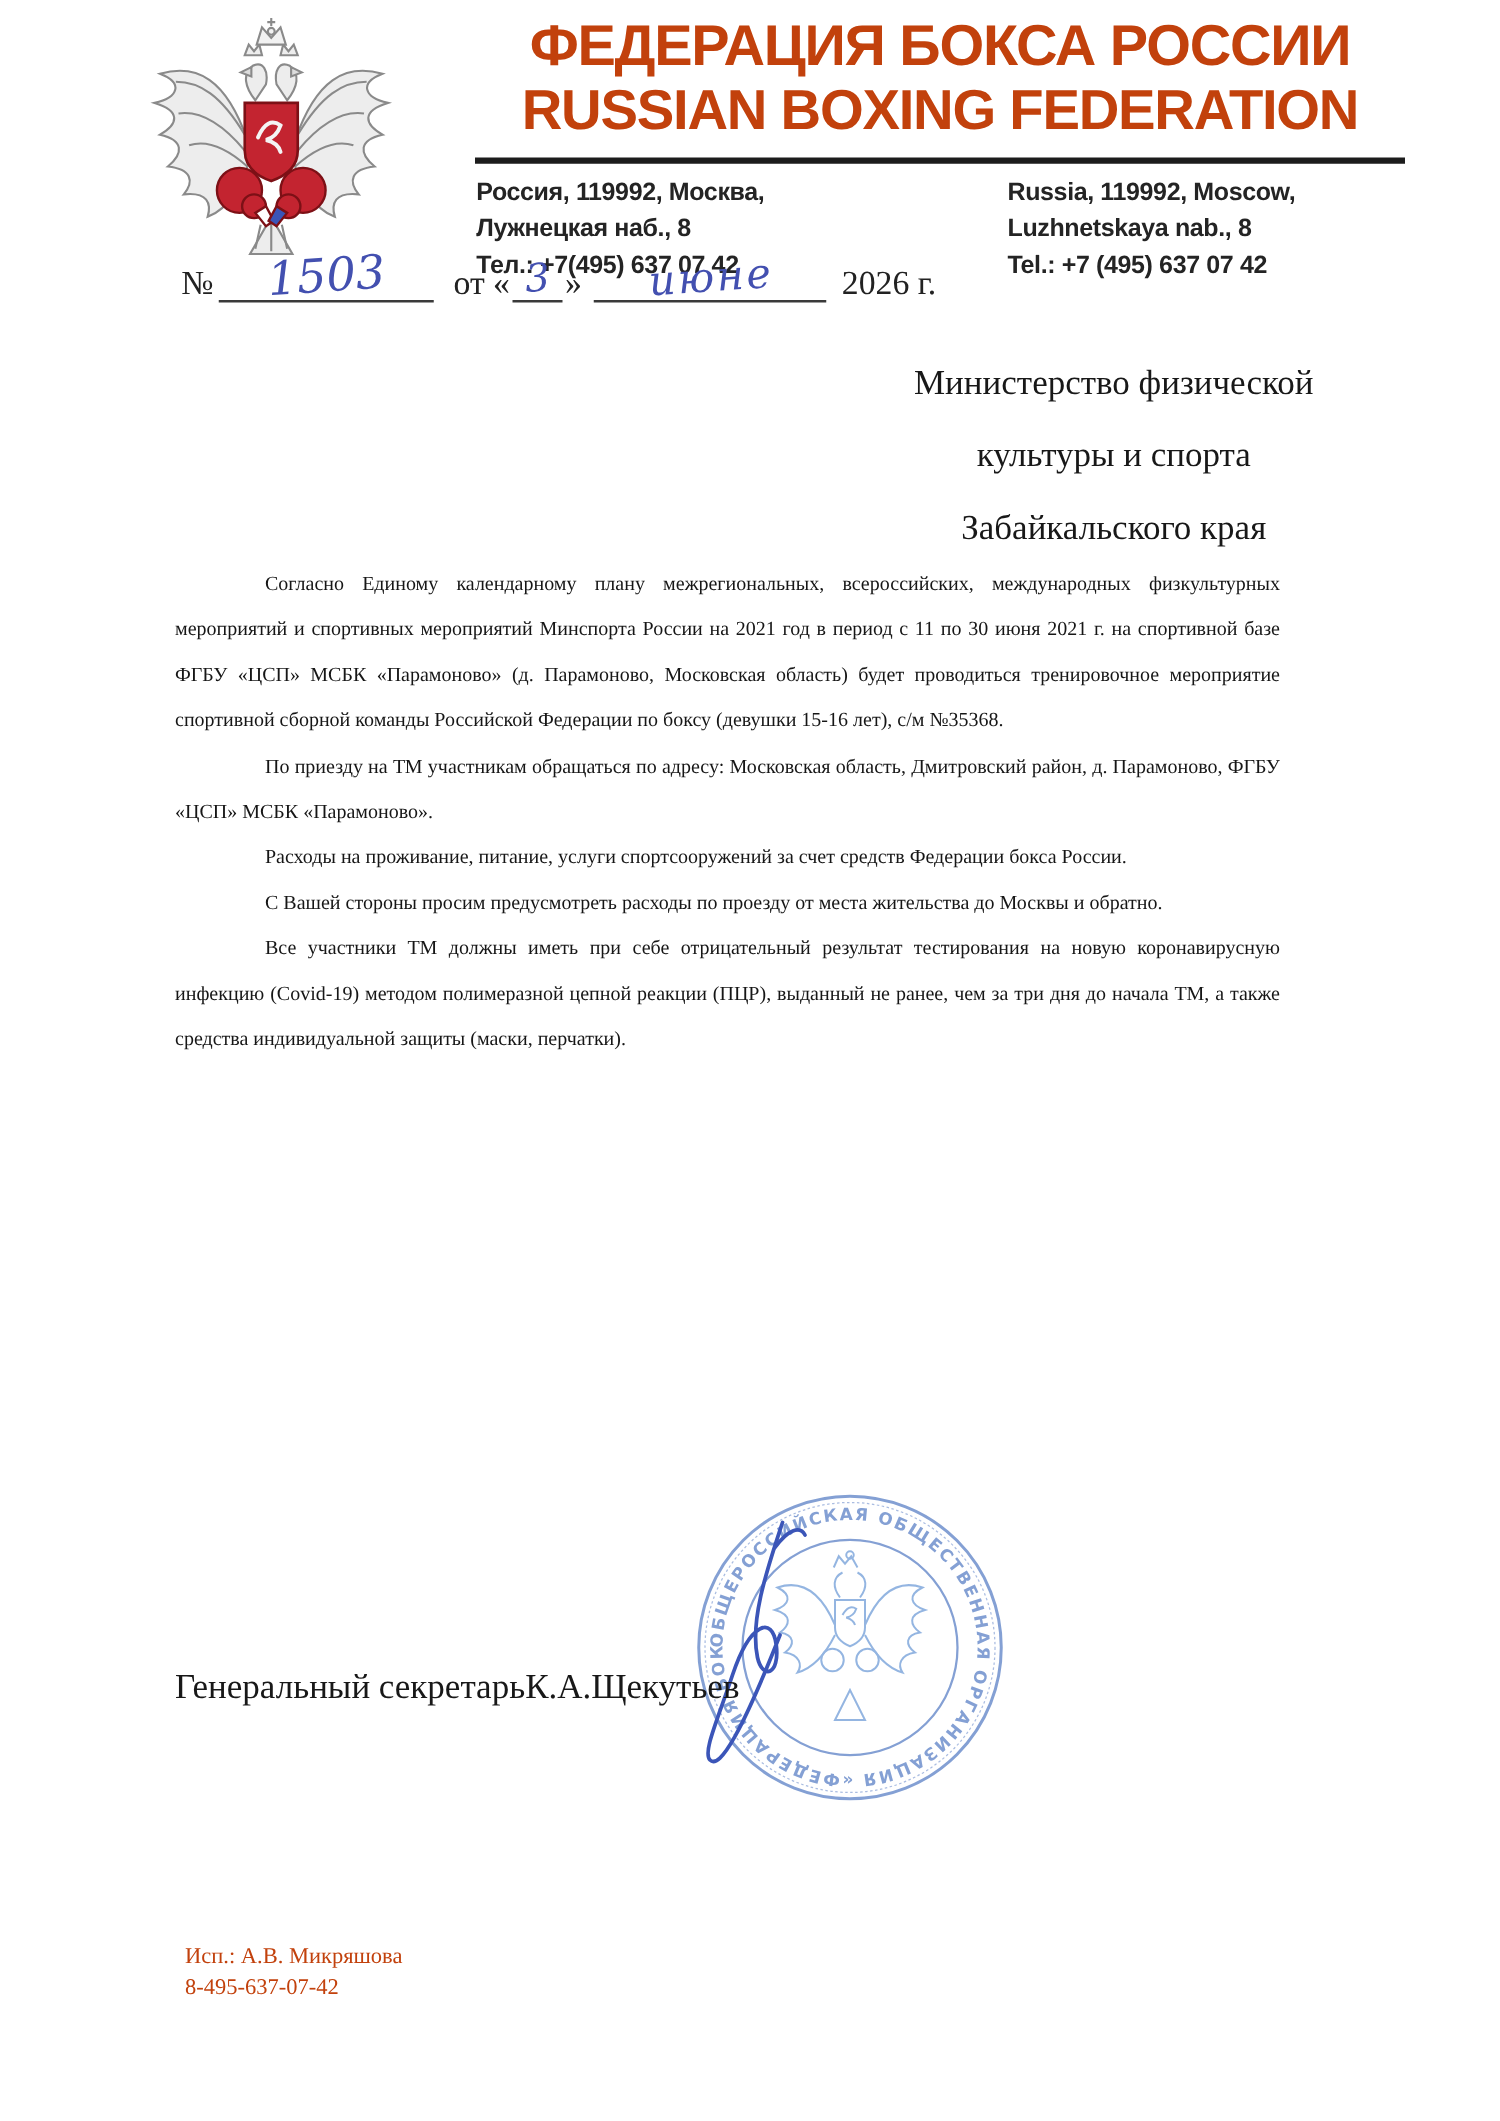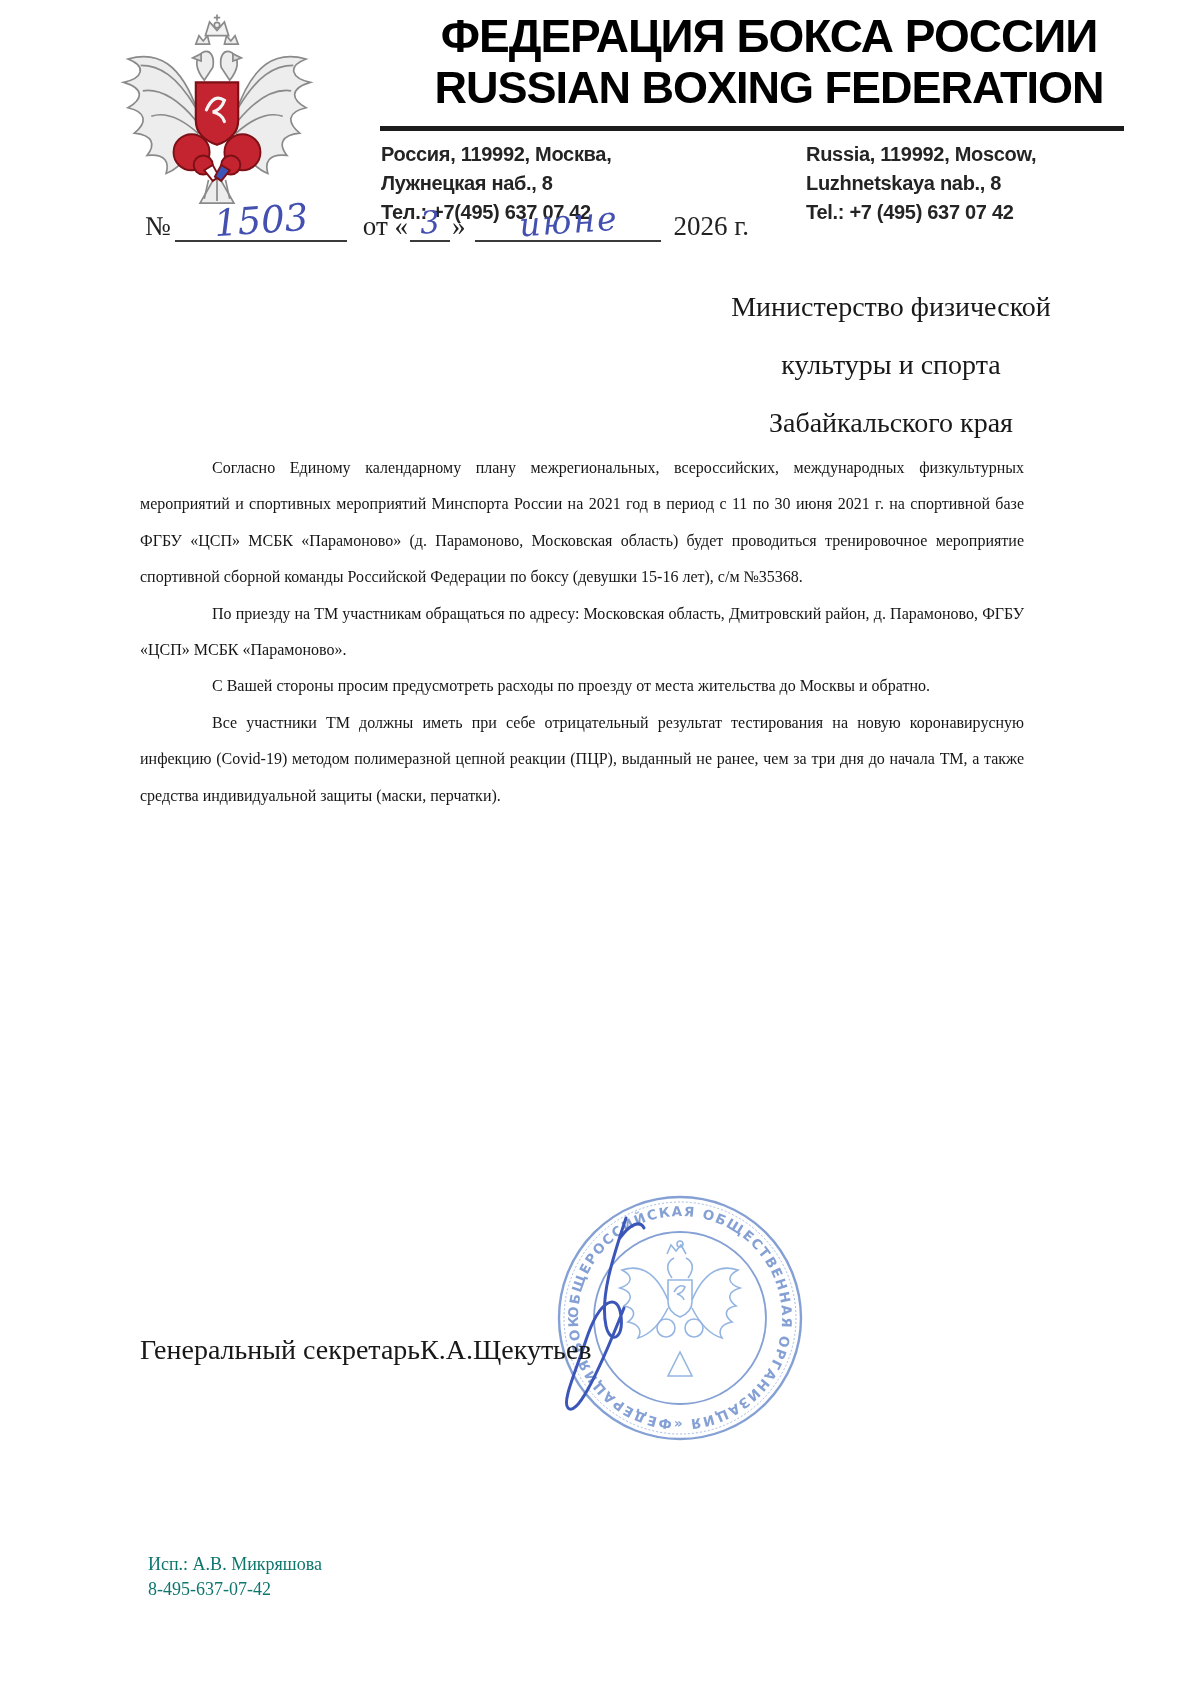--- a/index.html
+++ b/index.html
@@ -3,22 +3,22 @@
 <meta charset="utf-8">
 <style>
   html,body { margin:0; padding:0; background:#e9e9e9; }
   .page {
     position:relative; width:1200px; height:1697px; margin:0 auto;
     background:#ffffff; overflow:hidden; color:#1a1a1a;
     font-family:"Liberation Serif", serif;
   }
   
   .logo { position:absolute; left:110px; top:6px; width:214px; height:212px; }
-  .title-block { position:absolute; left:395px; top:10px; width:748px; text-align:center;
-    font-family:"Liberation Sans", sans-serif; font-weight:bold; color:#000000; }
+  .title-block { position:absolute; left:378px; top:10px; width:748px; text-align:center;
+    font-family:"Liberation Sans", sans-serif; font-weight:bold; color:#c2410c; }
   .title-ru { font-size:46px; letter-spacing:-1px; line-height:52px; white-space:nowrap; }
   .title-en { font-size:45px; letter-spacing:-1px; line-height:52px; white-space:nowrap; }
   .divider  { position:absolute; left:380px; top:126px; width:744px; height:5px; background:#1c1c1c; }
   .addr { position:absolute; top:140px; width:400px;
     font-family:"Liberation Sans", sans-serif; font-weight:bold; font-size:20px;
     line-height:29px; color:#242424; letter-spacing:-0.3px; }
   .addr-ru { left:381px; }
   .addr-en { left:806px; }
   
   .num-line { position:absolute; left:145px; top:206px; display:flex; align-items:flex-end;
@@ -39,21 +39,21 @@
   
   .body-text { position:absolute; left:140px; top:450px; width:884px;
     font-size:16px; line-height:36.4px; text-align:justify; color:#161616; }
   .body-text p { margin:0; text-indent:72px; }
   
   .sig-row { position:absolute; left:140px; top:1334px; width:872px;
     display:flex; justify-content:flex-start; font-size:28px; color:#181818; z-index:3; }
   
   .stamp-wrap { position:absolute; left:528px; top:1180px; width:304px; height:276px; z-index:2; }
   
-  .footer { position:absolute; left:148px; top:1552px; font-size:18px; line-height:25px; color:#0f766e; }
+  .footer { position:absolute; left:148px; top:1552px; font-size:18px; line-height:25px; color:#c2410c; }
 </style>
 </head>
 <body>
 
 <div class="page">
 
   <svg class="logo" viewBox="0 0 200 200">
     <g stroke="#8a8a8a" stroke-width="1.6" fill="#ededed">
 
       <path d="M82,100 C66,54 44,42 16,50 C34,57 30,68 12,72 C32,78 30,88 16,96 C34,100 34,110 22,120 C40,122 42,131 34,141 C52,139 55,148 52,158 C68,152 80,132 84,112 Z"></path>
@@ -125,20 +125,21 @@
 
   <div class="recipient">
     <div>Министерство физической</div>
     <div>культуры и спорта</div>
     <div>Забайкальского края</div>
   </div>
 
   <div class="body-text">
     <p>Согласно Единому календарному плану межрегиональных, всероссийских, международных физкультурных мероприятий и спортивных мероприятий Минспорта России на 2021 год в период с 11 по 30 июня 2021 г. на спортивной базе ФГБУ «ЦСП» МСБК «Парамоново» (д. Парамоново, Московская область) будет проводиться тренировочное мероприятие спортивной сборной команды Российской Федерации по боксу (девушки 15-16 лет), с/м №35368.</p>
     <p>По приезду на ТМ участникам обращаться по адресу: Московская область, Дмитровский район, д. Парамоново, ФГБУ «ЦСП» МСБК «Парамоново».</p>
+    <p>Расходы на проживание, питание, услуги спортсооружений за счет средств Федерации бокса России.</p>
     <p>С Вашей стороны просим предусмотреть расходы по проезду от места жительства до Москвы и обратно.</p>
     <p>Все участники ТМ должны иметь при себе отрицательный результат тестирования на новую коронавирусную инфекцию (Covid-19) методом полимеразной цепной реакции (ПЦР), выданный не ранее, чем за три дня до начала ТМ, а также средства индивидуальной защиты (маски, перчатки).</p>
   </div>
 
   <svg class="stamp-wrap" viewBox="0 0 304 276">
     <defs>
       <path id="ringPath" d="M 50 138 A 102 102 0 1 1 254 138 A 102 102 0 1 1 50 138"></path>
     </defs>
     <g stroke="#84a0d4" fill="none">
       <circle cx="152" cy="138" r="121" stroke-width="2.4"></circle>

